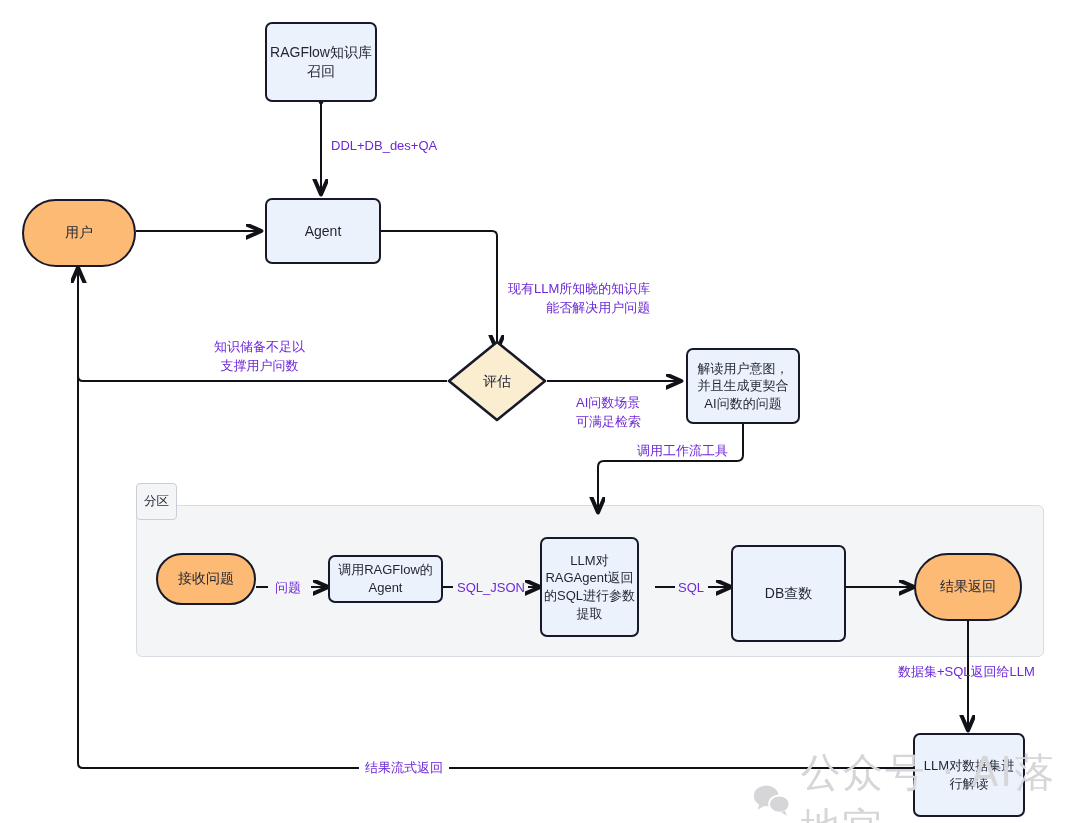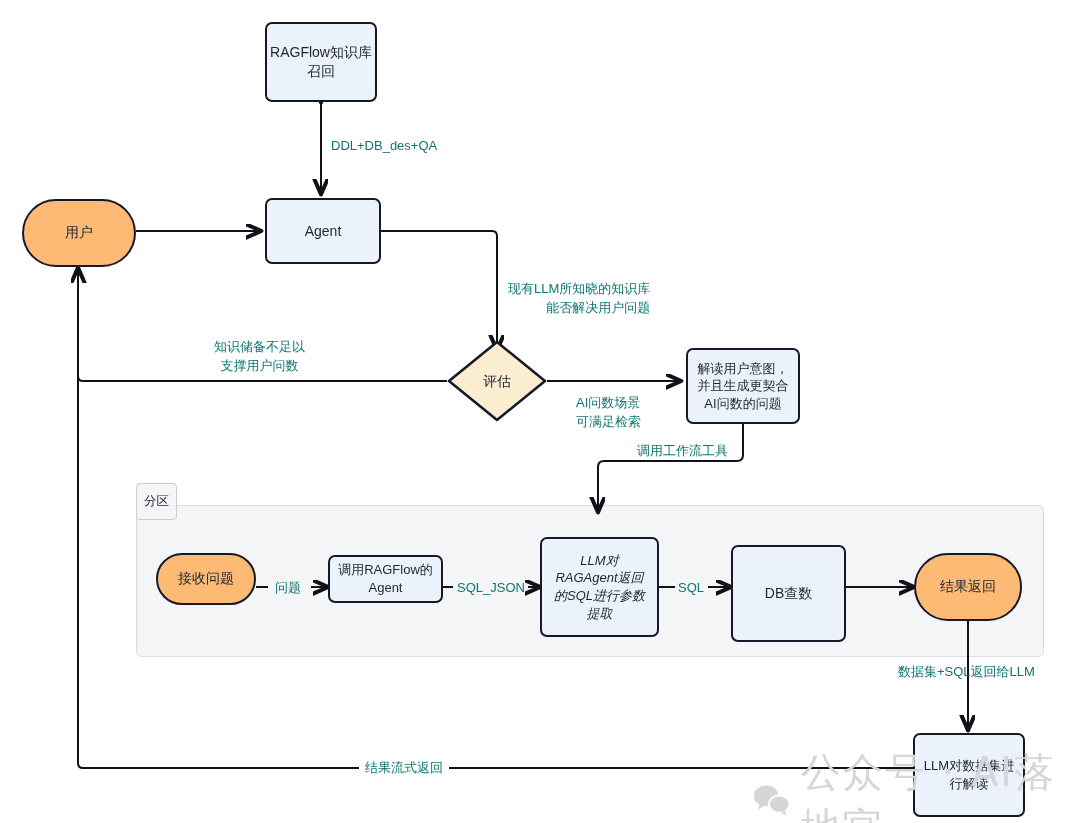--- a/index.html
+++ b/index.html
@@ -71,21 +71,21 @@
     font-size:12.5px;
     color:#1f2333;
     padding:10px 7px;
     z-index:2;
     line-height:1.2;
   }
   
   .elabel{
     position:absolute;
     font-size:13px;
-    color:#0f766e;
+    color:#6d28d9;
     line-height:1.45;
     white-space:pre-line;
     text-align:center;
     z-index:4;
     background:transparent;
   }
   
   #edges{
     position:absolute;
     left:0;top:0;
@@ -185,21 +185,21 @@
 
   <div class="node box" style="left:686px;top:348px;width:114px;height:76px;font-size:13px;">解读用户意图，
 并且生成更契合
 AI问数的问题</div>
 
   <div class="node stadium" style="left:156px;top:553px;width:100px;height:52px;">接收问题</div>
 
   <div class="node box" style="left:328px;top:555px;width:115px;height:48px;font-size:13px;">调用RAGFlow的
 Agent</div>
 
-  <div class="node box" style="left:540px;top:537px;width:119px;height:100px;font-size:13px;font-style:italic;">LLM对
+  <div class="node box" style="left:540px;top:537px;width:99px;height:100px;font-size:13px;">LLM对
 RAGAgent返回
 的SQL进行参数
 提取</div>
 
   <div class="node box" style="left:731px;top:545px;width:115px;height:97px;">DB查数</div>
 
   <div class="node stadium" style="left:914px;top:553px;width:108px;height:68px;">结果返回</div>
 
   <div class="node box" style="left:913px;top:733px;width:112px;height:84px;font-size:13px;">LLM对数据集进
 行解读</div>

